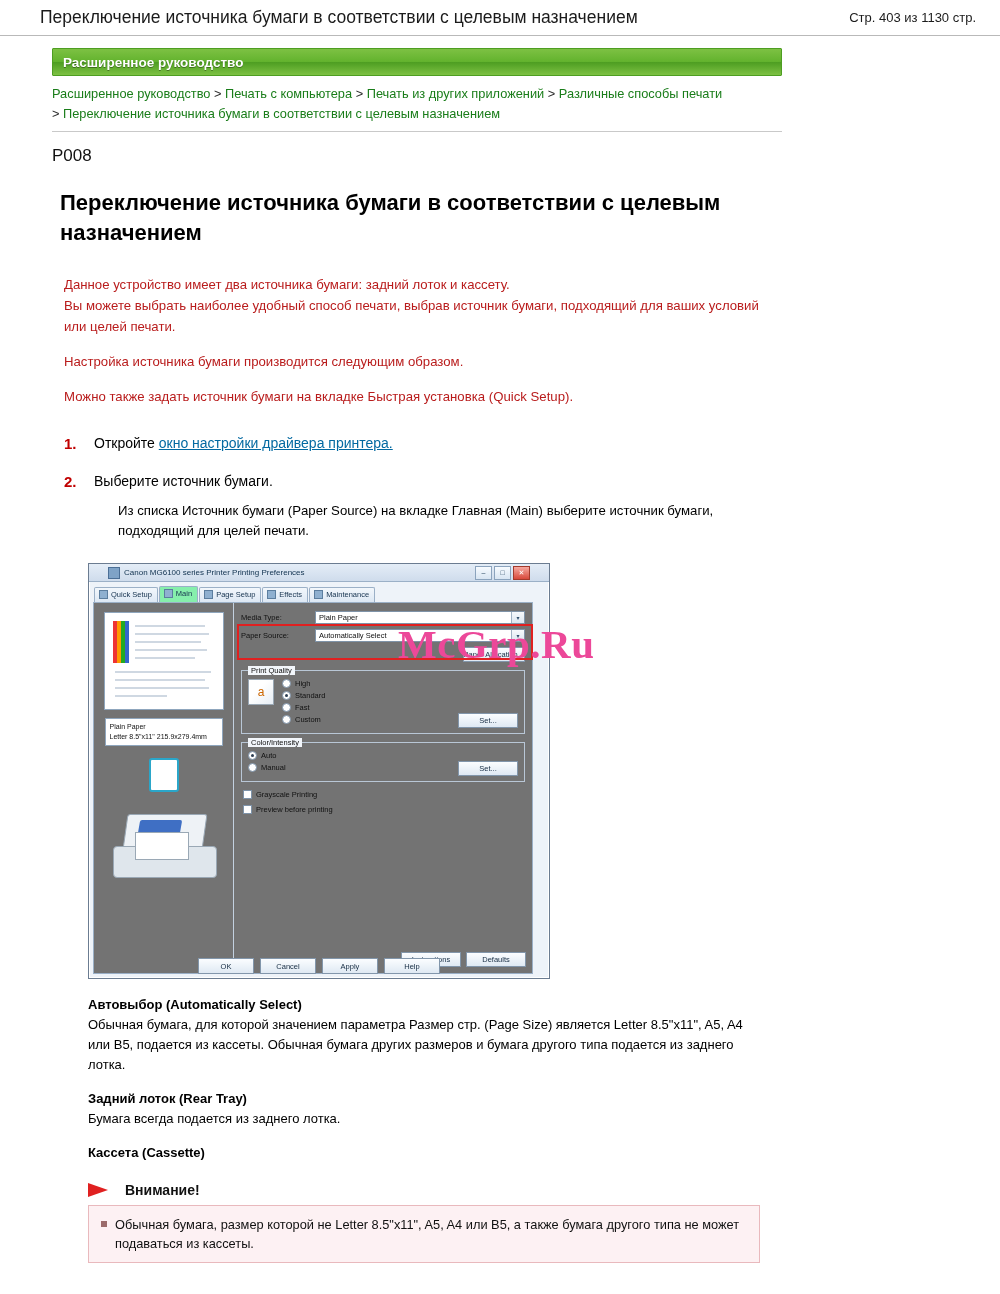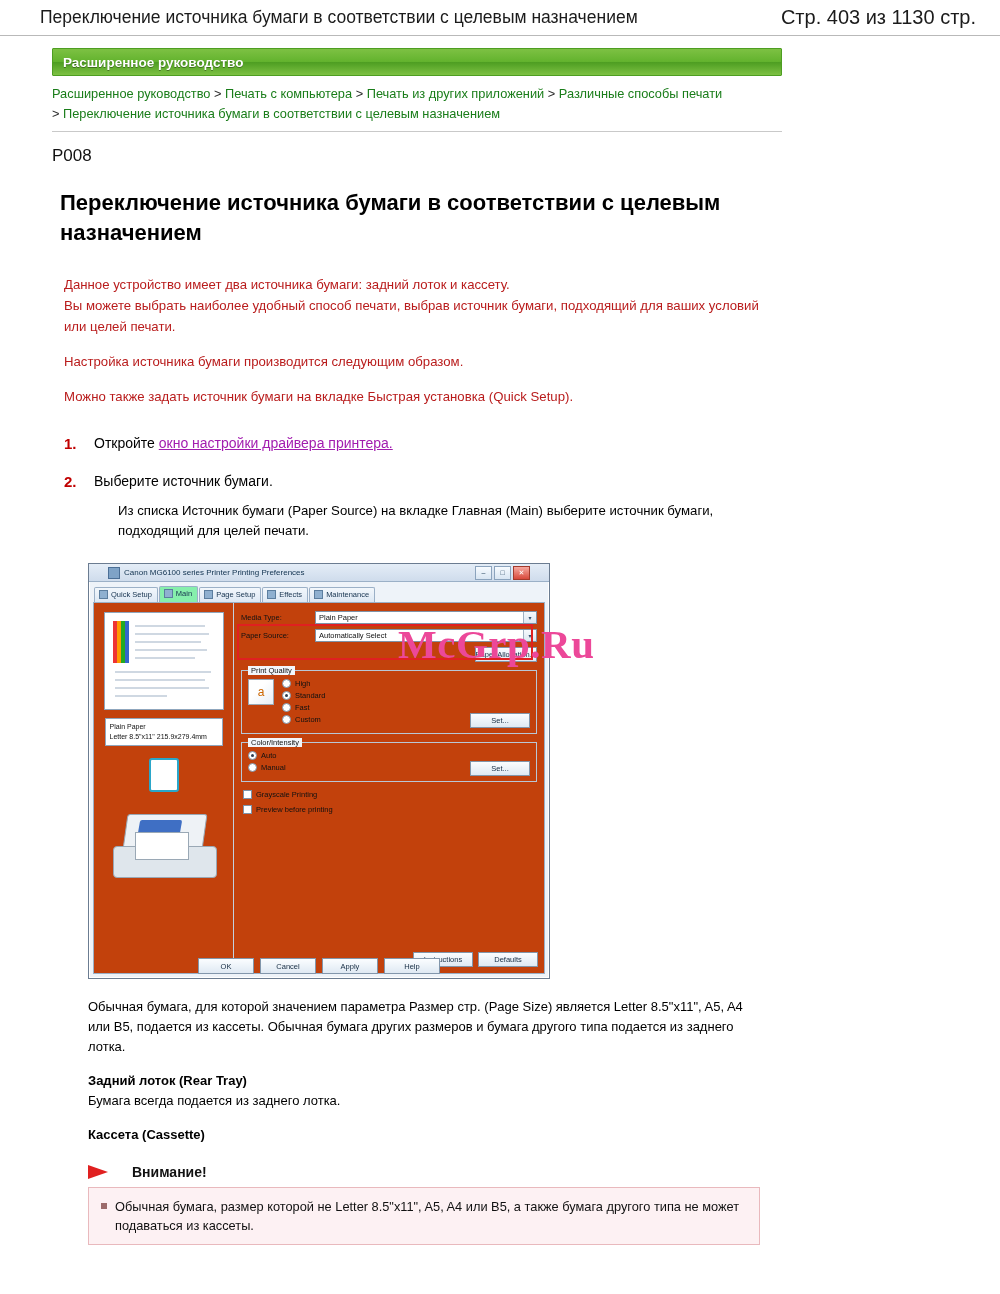--- a/index.html
+++ b/index.html
@@ -11,21 +11,21 @@
     position:relative;
     overflow:hidden;
   }
   .page-header{
     position:absolute;top:0;left:0;width:1000px;height:36px;
     border-bottom:1px solid #b9b9b9;
     display:flex;align-items:center;justify-content:space-between;
     padding:0 24px 0 40px;box-sizing:border-box;
   }
   .page-header .ttl{font-size:17.5px;color:#1b1b1b;}
-  .page-header .pg{font-size:20px;color:#1b1b1b;white-space:nowrap;}
+  .page-header .pg{font-size:13px;color:#1b1b1b;white-space:nowrap;}
 
   .doc{
     position:absolute;left:52px;top:48px;width:730px;
   }
   .greenbar{
     width:730px;height:28px;
     background:linear-gradient(to bottom,#7dc143 0%,#63b32e 48%,#4e9e22 52%,#7dc143 100%);
     border:1px solid #4e9e22;
     box-sizing:border-box;
     display:flex;align-items:center;
@@ -52,21 +52,21 @@
   }
   .body{margin:26px 0 0 12px;width:700px;font-size:13.2px;line-height:21px;color:#b91c1c;}
   .body p{margin:0 0 14px 0;}
   ol.steps{margin:28px 0 0 12px;padding:0;list-style:none;}
   ol.steps > li{
     position:relative;padding-left:30px;margin-bottom:22px;font-size:14px;
   }
   ol.steps > li .num{
     position:absolute;left:0;top:0;color:#c00000;font-weight:bold;font-size:15px;
   }
-  .green-link{color:#a21caf;}
+  .green-link{color:#0369a1;}
   .substep{margin-top:12px;margin-left:24px;font-size:13.2px;line-height:20px;width:640px;}
 
   
   .dlg-wrap{margin:22px 0 0 36px;}
   .dlg{
     width:462px;height:416px;
     border:1px solid #6b7c91;
     background:#eef3f9;
     box-sizing:border-box;
     font-size:8px;
@@ -91,21 +91,21 @@
     display:flex;gap:1px;padding:4px 4px 0 5px;align-items:flex-end;
   }
   .tab{
     border:1px solid #9bb0c7;border-bottom:none;background:linear-gradient(#f2f7fc,#dde8f4);
     padding:2px 5px 3px 4px;font-size:7.5px;border-radius:2px 2px 0 0;color:#15324e;
     display:flex;align-items:center;gap:3px;
   }
   .tab .tic{width:7px;height:7px;background:#8fb0d0;border:1px solid #5c7e9f;display:inline-block;}
   .tab.active{background:#86efac;padding-bottom:4px;}
   .dlg-body{
-    margin:0 4px 4px 4px;border:1px solid #9bb0c7;background:#c2410c;height:372px;
+    margin:0 16px 4px 4px;border:1px solid #9bb0c7;background:#737373;height:372px;
     display:flex;
     box-sizing:border-box;
   }
   .preview{
     width:140px;border-right:1px solid #c3d1e0;padding:7px 5px;box-sizing:border-box;
   }
   .paper-prev{
     width:118px;height:96px;border:1px solid #8fa6bd;background:#fff;margin:2px auto 0 auto;position:relative;
   }
   .paper-prev .bars{position:absolute;left:8px;top:8px;width:16px;height:42px;
@@ -168,21 +168,21 @@
   .watermark{
     position:absolute;left:398px;top:620px;font-size:41px;color:#ec4899;font-weight:bold;
     font-family:"Liberation Serif", serif;letter-spacing:.5px;
   }
 
   .defs{margin:18px 0 0 36px;width:660px;}
   .defs h3{margin:0 0 3px 0;font-size:13px;font-weight:bold;}
   .defs p{margin:0 0 16px 0;font-size:13px;line-height:20px;}
 
   .warn{margin:22px 0 0 36px;width:700px;}
-  .warn-head{display:flex;align-items:center;gap:24px;}
+  .warn-head{display:flex;align-items:center;gap:17px;}
   .warn-head .flag{
     width:0;height:0;border-left:20px solid #e02020;border-top:7px solid transparent;border-bottom:7px solid transparent;
   }
   .warn-head .wt{font-weight:bold;font-size:14px;color:#111;}
   .warn-box{
     margin-top:7px;width:672px;border:1px solid #e9b9bd;background:#fdf1f3;
     padding:9px 12px;box-sizing:border-box;font-size:12.8px;line-height:19px;color:#111;
   }
   .warn-box .bullet{display:flex;gap:8px;}
   .warn-box .sq{width:6px;height:6px;background:#9c6b6b;margin-top:6px;flex:none;}
@@ -386,20 +386,21 @@
       <div class="dlg-foot">
         <div class="btn-foot">OK</div>
         <div class="btn-foot">Cancel</div>
         <div class="btn-foot">Apply</div>
         <div class="btn-foot">Help</div>
       </div>
     </div>
   </div>
 
   <div class="defs">
+    <h3>Автовыбор (Automatically Select)</h3>
     <p>Обычная бумага, для которой значением параметра Размер стр. (Page Size) является Letter 8.5"x11", A5, A4 или B5, подается из кассеты. Обычная бумага других размеров и бумага другого типа подается из заднего лотка.</p>
     <h3>Задний лоток (Rear Tray)</h3>
     <p>Бумага всегда подается из заднего лотка.</p>
     <h3>Кассета (Cassette)</h3>
   </div>
 
   <div class="warn">
     <div class="warn-head">
       <span class="flag"></span>
       <span class="wt">Внимание!</span>

